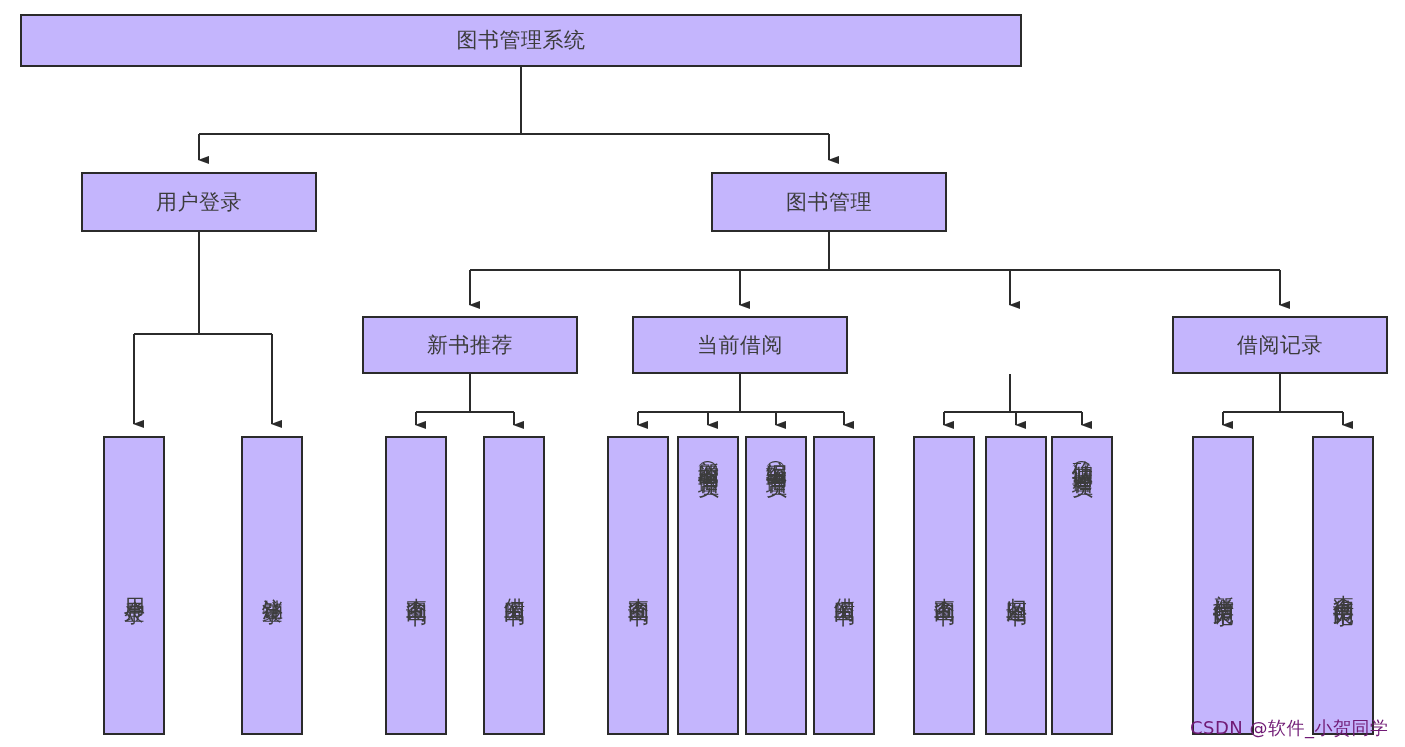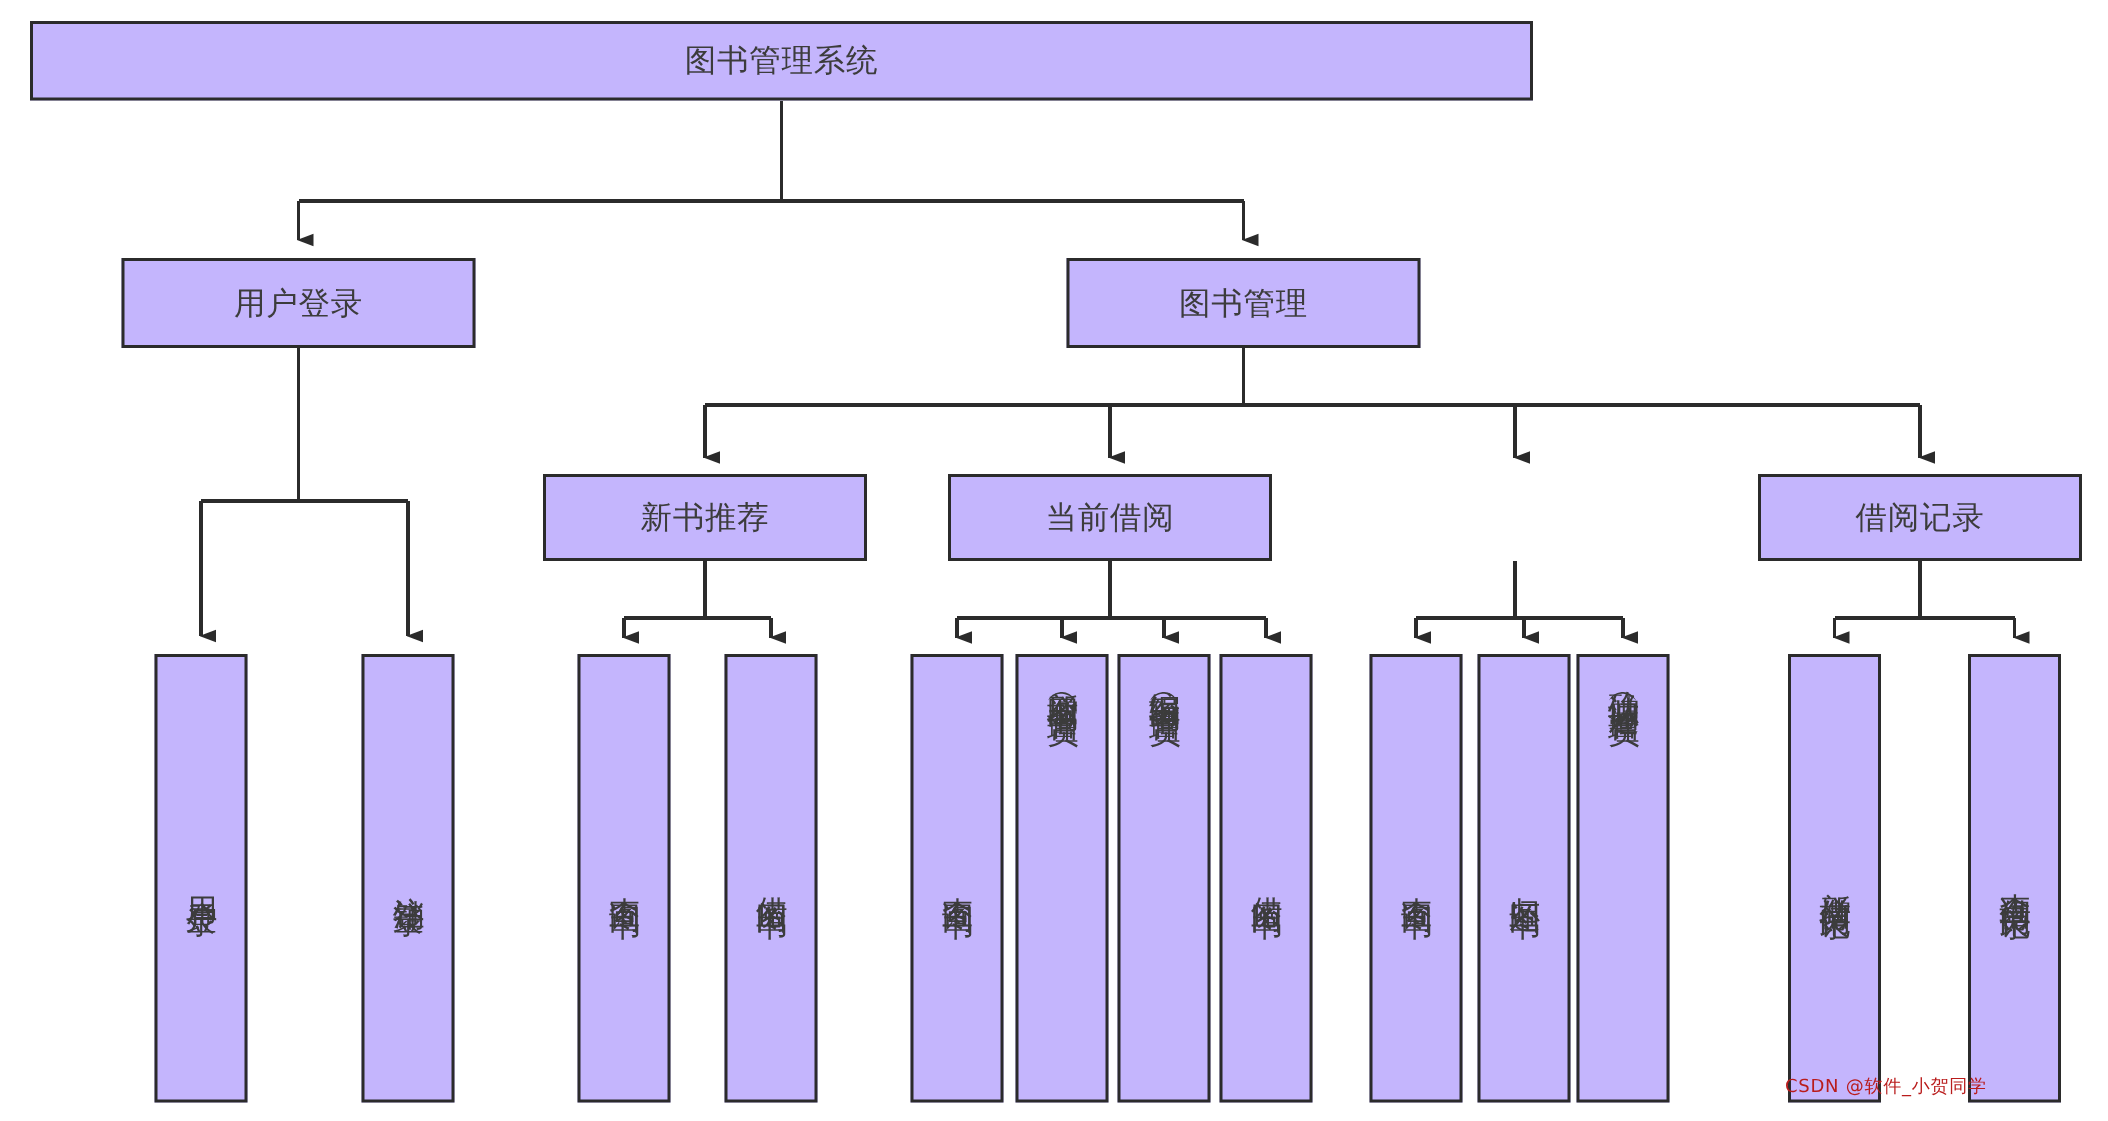--- a/index.html
+++ b/index.html
@@ -56,22 +56,22 @@
     white-space: nowrap;
     color: #3c3c3c;
   }
   .node-leaf.center-v {
     align-items: center;
     padding-top: 0;
   }
   #watermark {
     position: absolute;
     z-index: 6;
-    font-size: 12px;
-    color: #b91c1c;
+    font-size: 18px;
+    color: #701a75;
     white-space: nowrap;
     letter-spacing: 0.5px;
     pointer-events: none;
   }
 </style>
 </head>
 <body>
 
 <div id="diagram-root">
 

